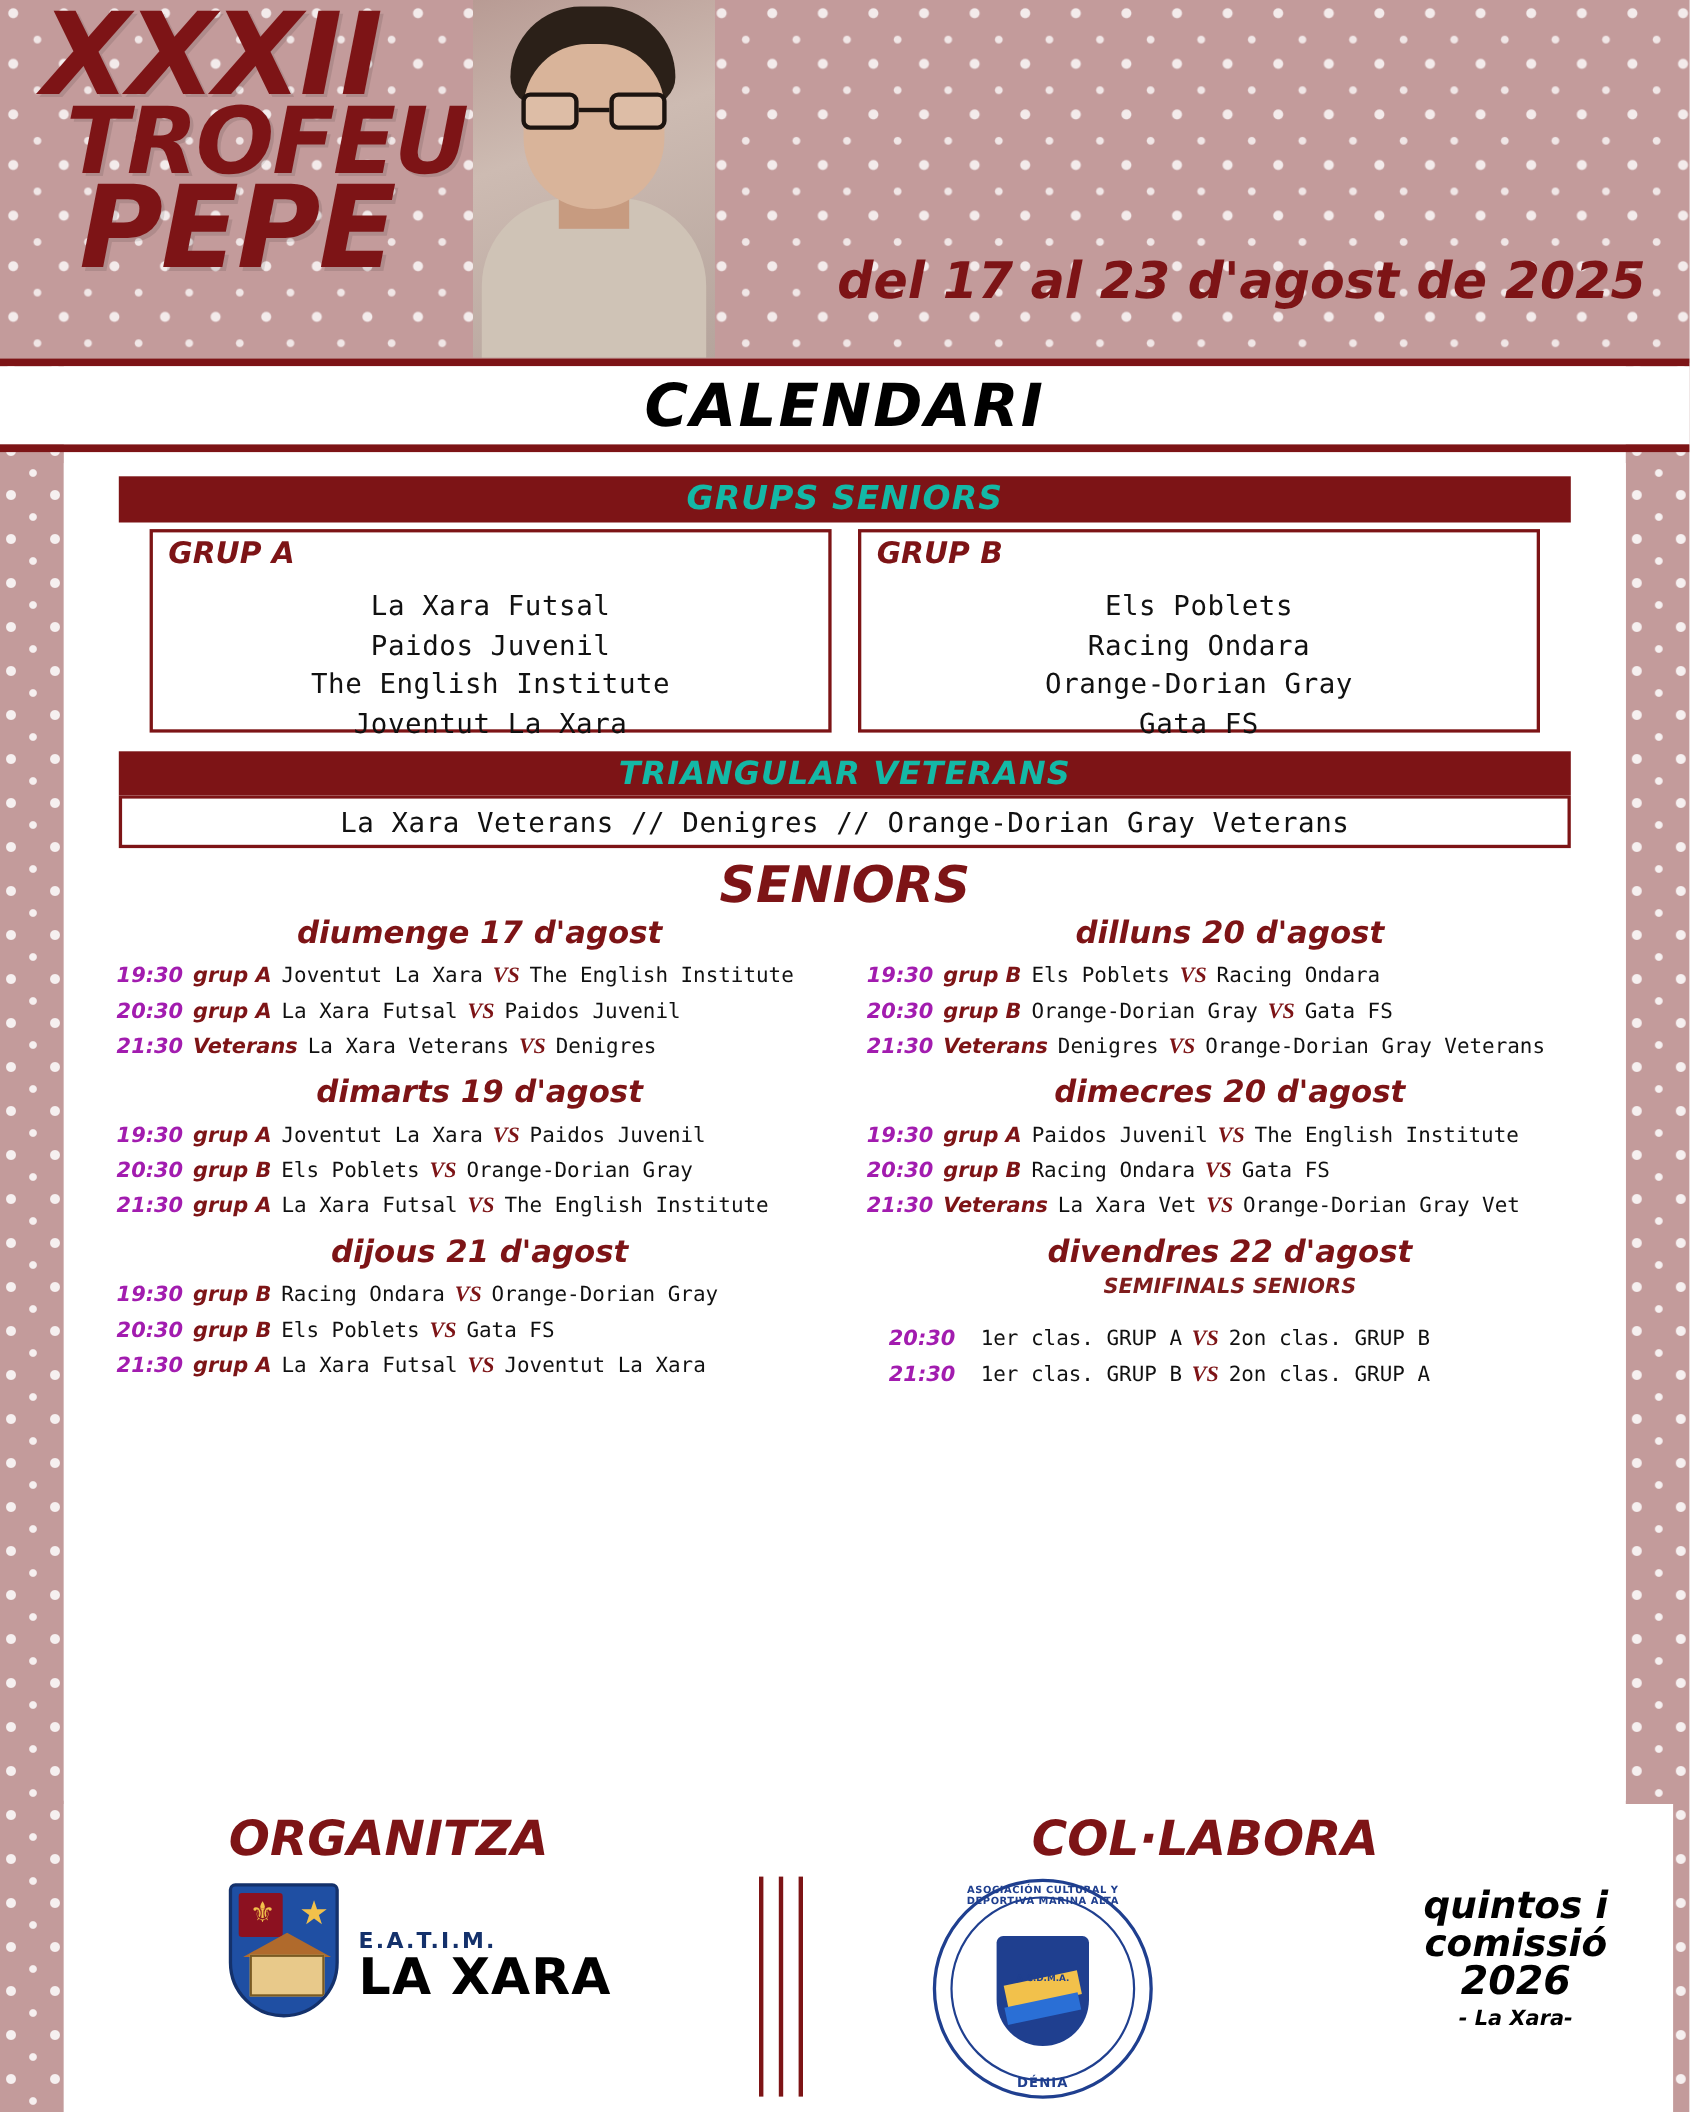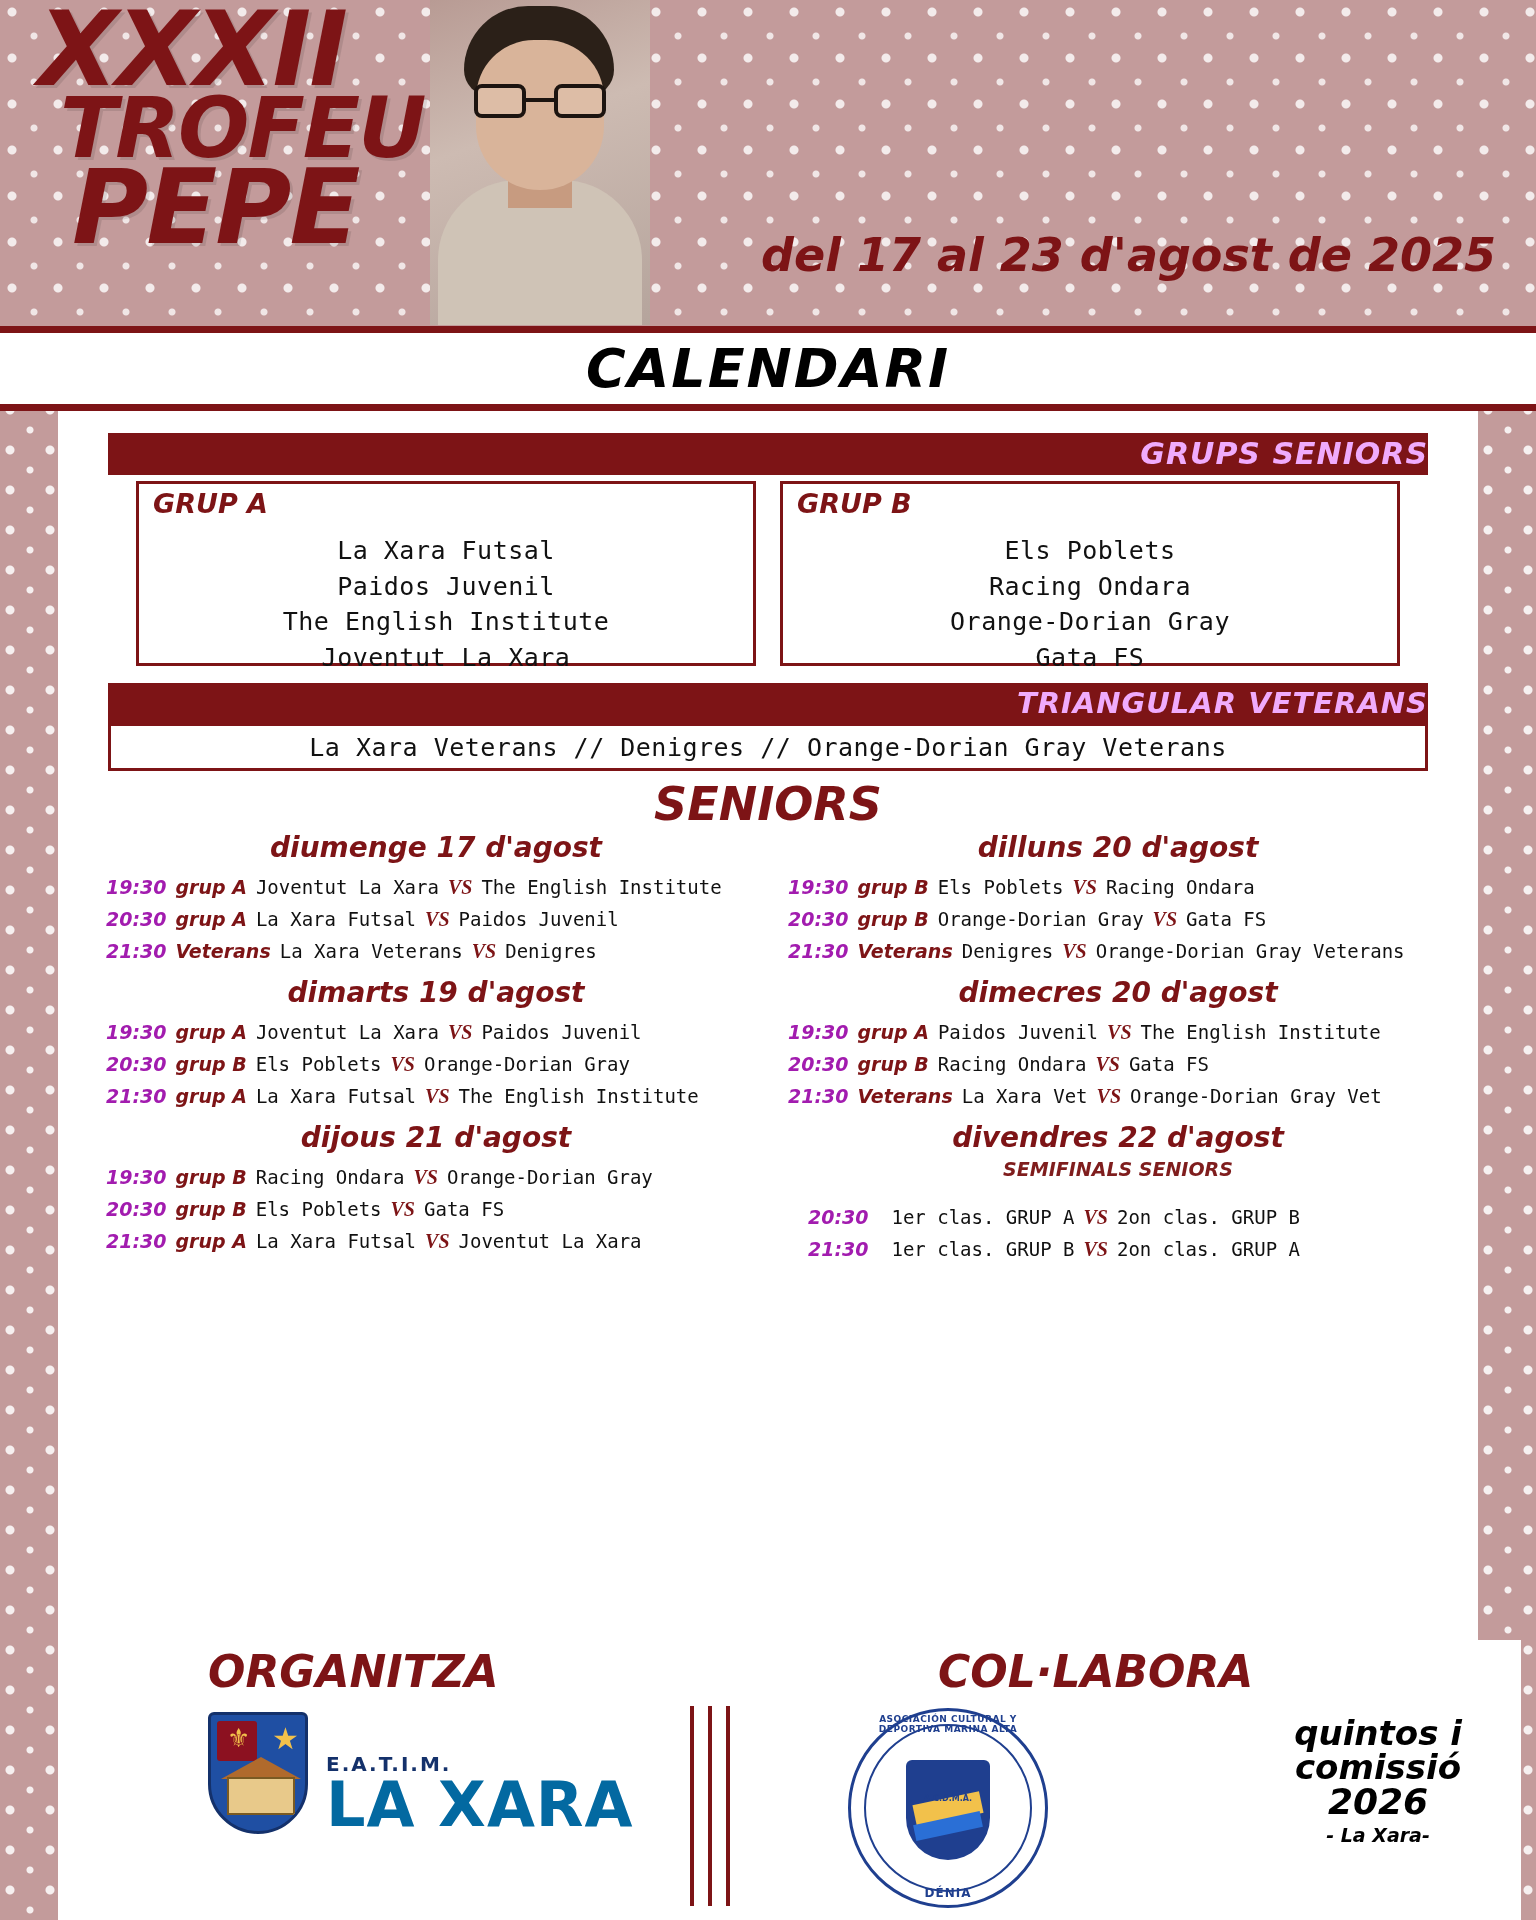--- a/index.html
+++ b/index.html
@@ -137,22 +137,22 @@
   .main {
     position: absolute;
     left: 58px; top: 421px;
     width: 1420px;
     height: 1216px;
     background: #ffffff;
   }
 
   .redbar {
     background: #7d1416;
-    color: #f0abfc;
-    text-align:right;
+    color: #14b8a6;
+    text-align:center;
     font-family: "DejaVu Sans", sans-serif;
     font-weight: 900;
     font-style: italic;
     letter-spacing: 1px;
   }
 
   .grups-seniors-bar {
     position:absolute; left:50px; top:12px; width:1320px; height:42px;
     font-size: 30px; line-height: 42px;
   }
@@ -330,21 +330,21 @@
     border-bottom: 22px solid #b06a2c;
   }
   .eatim {
     position:absolute; left: 268px; top: 112px;
   }
   .eatim .e1 {
     font-family:"DejaVu Sans", sans-serif; font-weight:900; font-size: 20px; color:#14316b;
     letter-spacing: 2px;
   }
   .eatim .e2 {
-    font-family:"DejaVu Sans", sans-serif; font-weight:900; font-size: 62px; color:#0369a1;
+    font-family:"DejaVu Sans", sans-serif; font-weight:900; font-size: 46px; color:#000000;
     letter-spacing: 1px; line-height: 0.95;
   }
 
   .acdma {
     position:absolute; left: 790px; top: 68px; width: 200px; height: 200px;
   }
   .acdma .ring {
     position:absolute; left:0; top:0; width:200px; height:200px;
     border-radius:50%; border: 3px solid #1f3f8f; background:#fff;
   }

